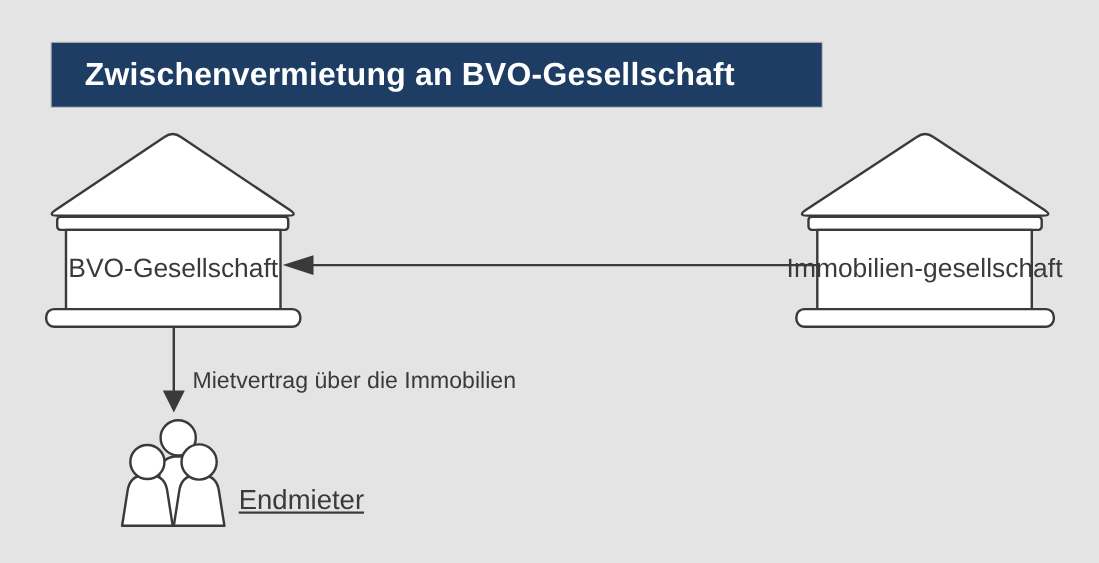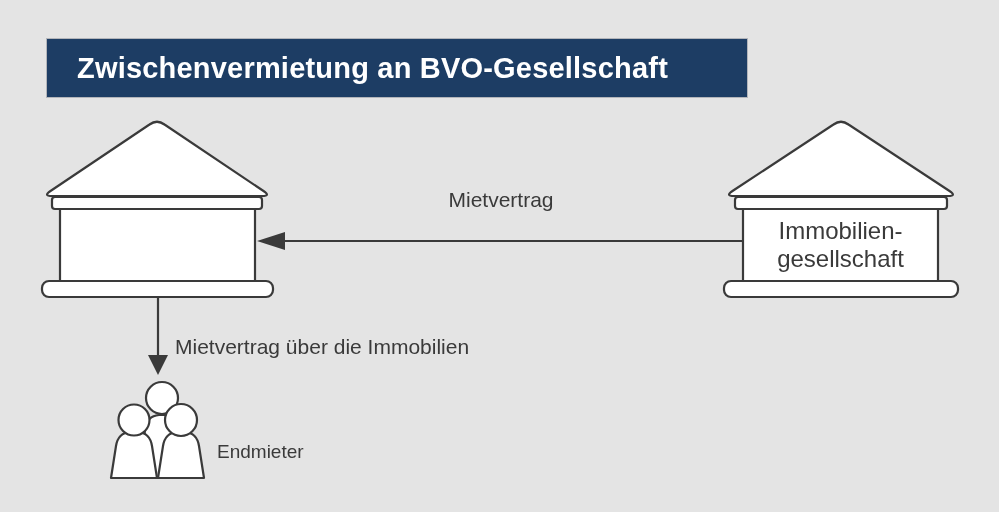--- a/index.html
+++ b/index.html
@@ -55,21 +55,21 @@
     align-items: center;
     justify-content: center;
     font-size: 24px;
   }
   .node-label-immo {
     left: 743px;
     top: 209px;
     width: 195px;
     height: 72px;
     display: flex;
-    flex-direction: column;
+    flex-direction: row;
     align-items: center;
     justify-content: center;
     font-size: 24px;
     line-height: 28px;
   }
   .edge-label-h {
     left: 351px;
     top: 188px;
     width: 300px;
     text-align: center;
@@ -79,21 +79,22 @@
   .edge-label-v {
     left: 175px;
     top: 311px;
     font-size: 21px;
     line-height: 27px;
     margin-top: 22px;
   }
   .node-label-endmieter {
     left: 217px;
     top: 441px;
-    font-size: 19px;
+    font-size: 25px;
+    text-decoration: underline;
   }
   .credit {
     position: absolute;
     right: 13px;
     top: 476px;
     font-size: 19px;
     color: var(--ink, #3a3a3a);
   }
 </style>
 </head>
@@ -134,30 +135,30 @@
     <g fill="#ffffff" stroke="#3a3a3a" stroke-width="2.2" stroke-linejoin="round">
       <circle cx="162" cy="398" r="16"></circle>
       <path d="M 141 478 L 145 429 Q 147 416 159 415 L 165 415 Q 177 416 179 429 L 184 478 Z"></path>
       <path d="M 111 478 L 116 446 Q 118 433 130 432 L 138 432 Q 150 433 152 446 L 157 478 Z"></path>
       <circle cx="134" cy="420" r="15.5"></circle>
       <path d="M 158 478 L 163 446 Q 165 433 177 432 L 185 432 Q 197 433 199 446 L 204 478 Z"></path>
       <circle cx="181" cy="420" r="16"></circle>
     </g>
   </svg>
 
+  <div class="label node-label-bvo">BVO-Gesellschaft</div>
 
   <div class="label node-label-immo">
     <div>Immobilien-</div>
     <div>gesellschaft</div>
   </div>
 
   <div class="label node-label-endmieter">Endmieter</div>
 
   <div class="label edge-label-h">
-    <div>Mietvertrag</div>
   </div>
 
   <div class="label edge-label-v">
     <div>Mietvertrag über die Immobilien</div>
   </div>
 
 
 </div>
 
 </body></html>

